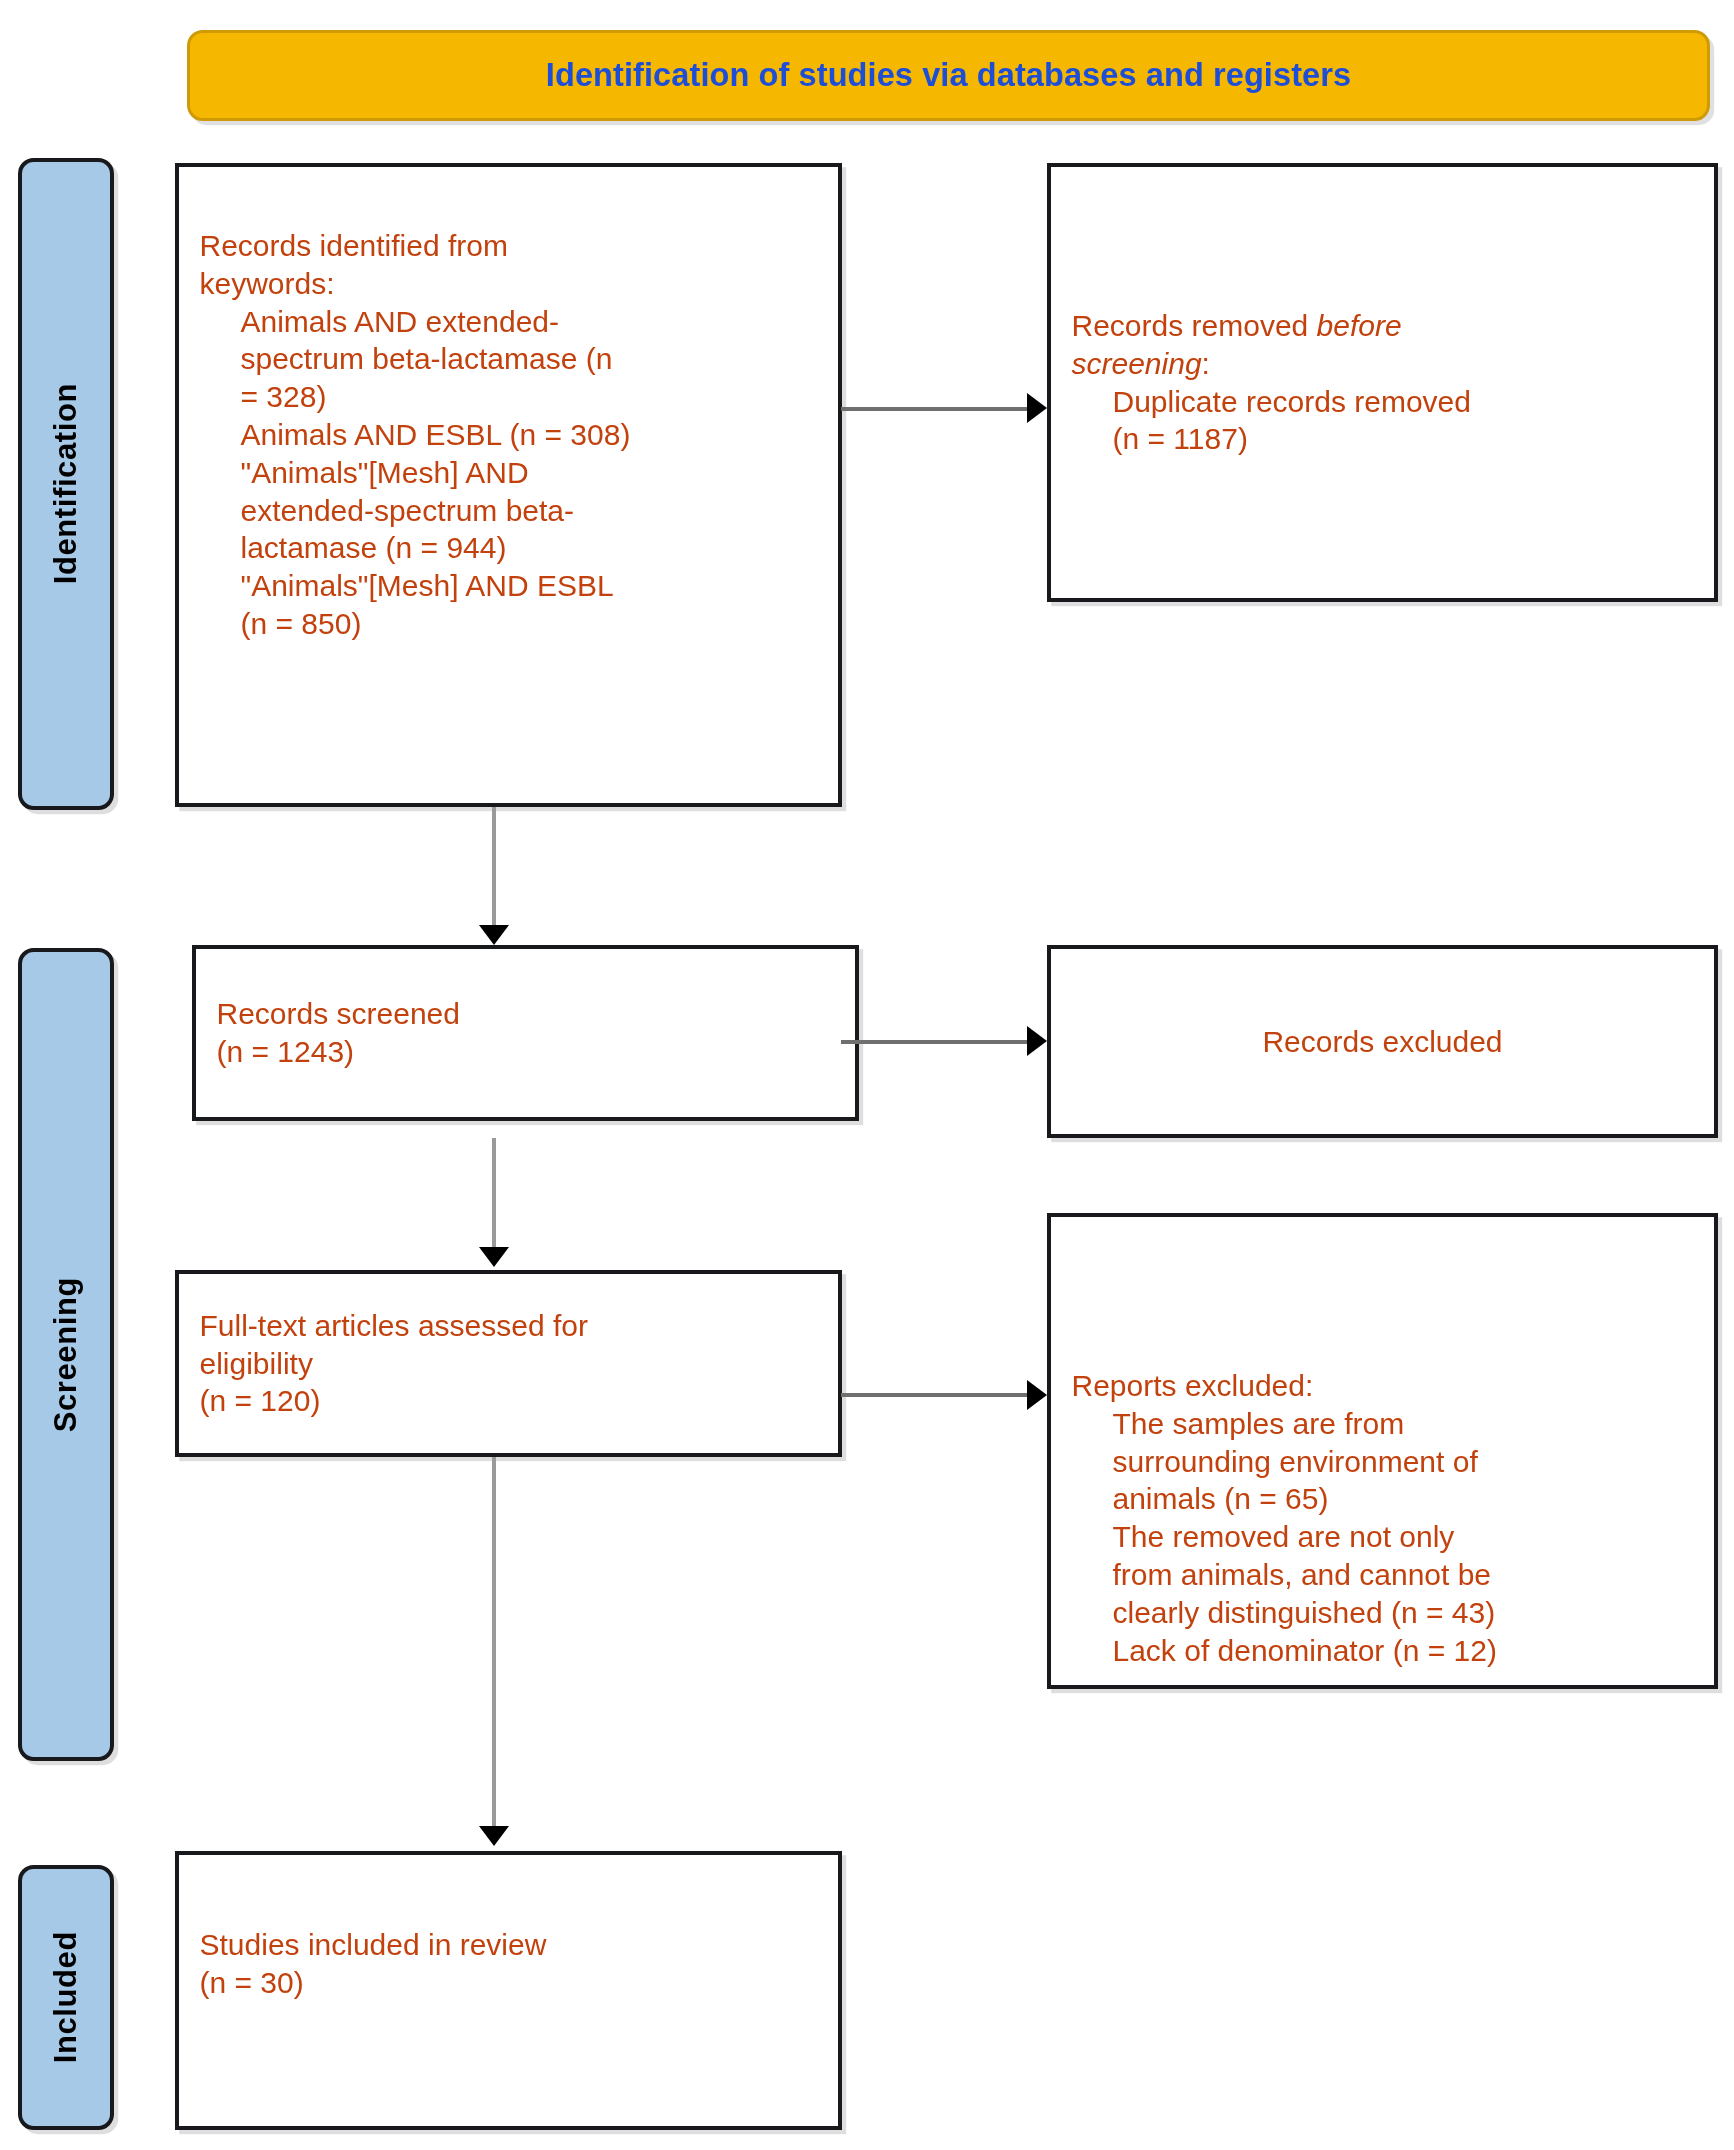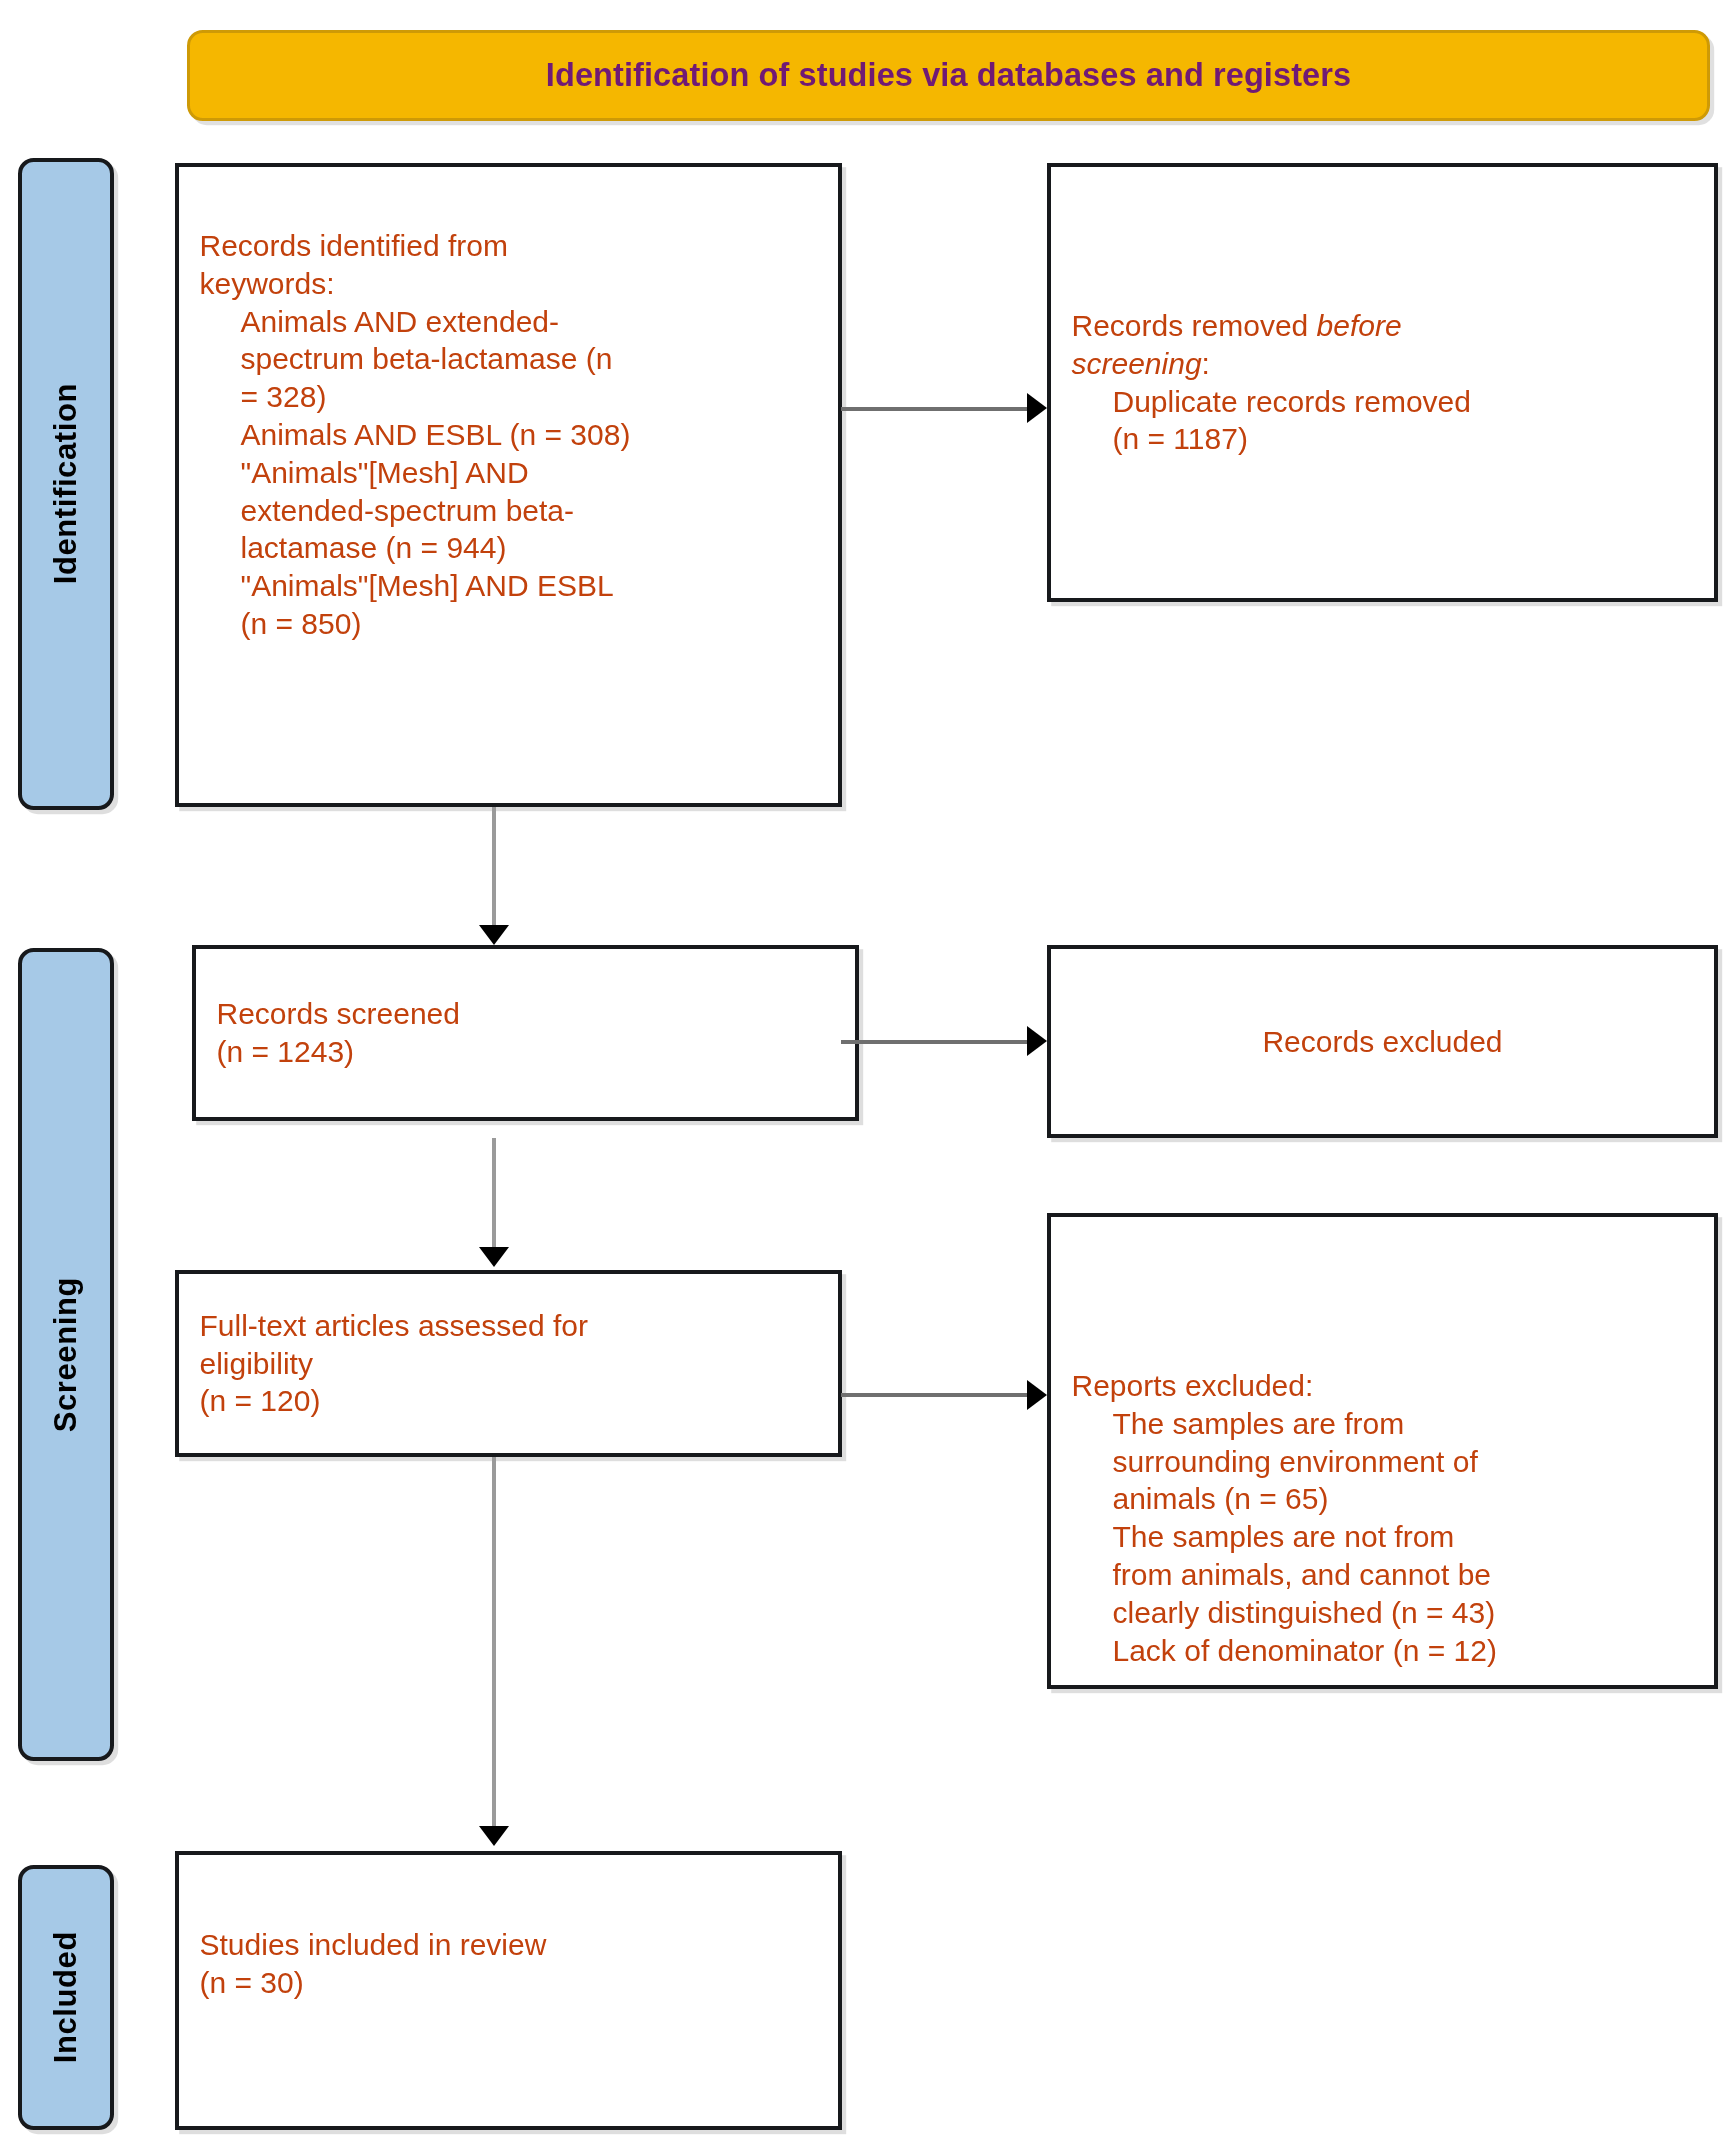--- a/index.html
+++ b/index.html
@@ -26,21 +26,21 @@
     border-radius: 15.7px;
     box-shadow: 4.2px 4.2px 0 rgba(0,0,0,0.12);
     display: flex;
     align-items: center;
     justify-content: center;
     box-sizing: border-box;
   }
   .banner-text {
     font-size: 32.5px;
     font-weight: bold;
-    color: #701a75;
+    color: #1d4ed8;
     letter-spacing: 0.1px;
     text-align: center;
   }
 
   
   .stage {
     position: absolute;
     background: #A6C9E7;
     border: 4.2px solid #17191c;
     border-radius: 15.7px;
@@ -171,21 +171,21 @@
     <div class="box-line">Full-text articles assessed for</div>
     <div class="box-line">eligibility</div>
     <div class="box-line">(n = 120)</div>
   </div>
 
   <div class="box" style="left:1047px; top:1213px; width:671px; height:476px; justify-content:flex-end; padding-top:35px;">
     <div class="box-line">Reports excluded:</div>
     <div class="box-line indent">The samples are from</div>
     <div class="box-line indent">surrounding environment of</div>
     <div class="box-line indent">animals (n = 65)</div>
-    <div class="box-line indent">The samples are not from</div>
+    <div class="box-line indent">The removed are not only</div>
     <div class="box-line indent">from animals, and cannot be</div>
     <div class="box-line indent">clearly distinguished (n = 43)</div>
     <div class="box-line indent">Lack of denominator (n = 12)</div>
   </div>
 
   <div class="box" style="left:175px; top:1851px; width:667px; height:279px; justify-content:flex-start; padding-top:71px;">
     <div class="box-line">Studies included in review</div>
     <div class="box-line">(n = 30)</div>
   </div>
 

